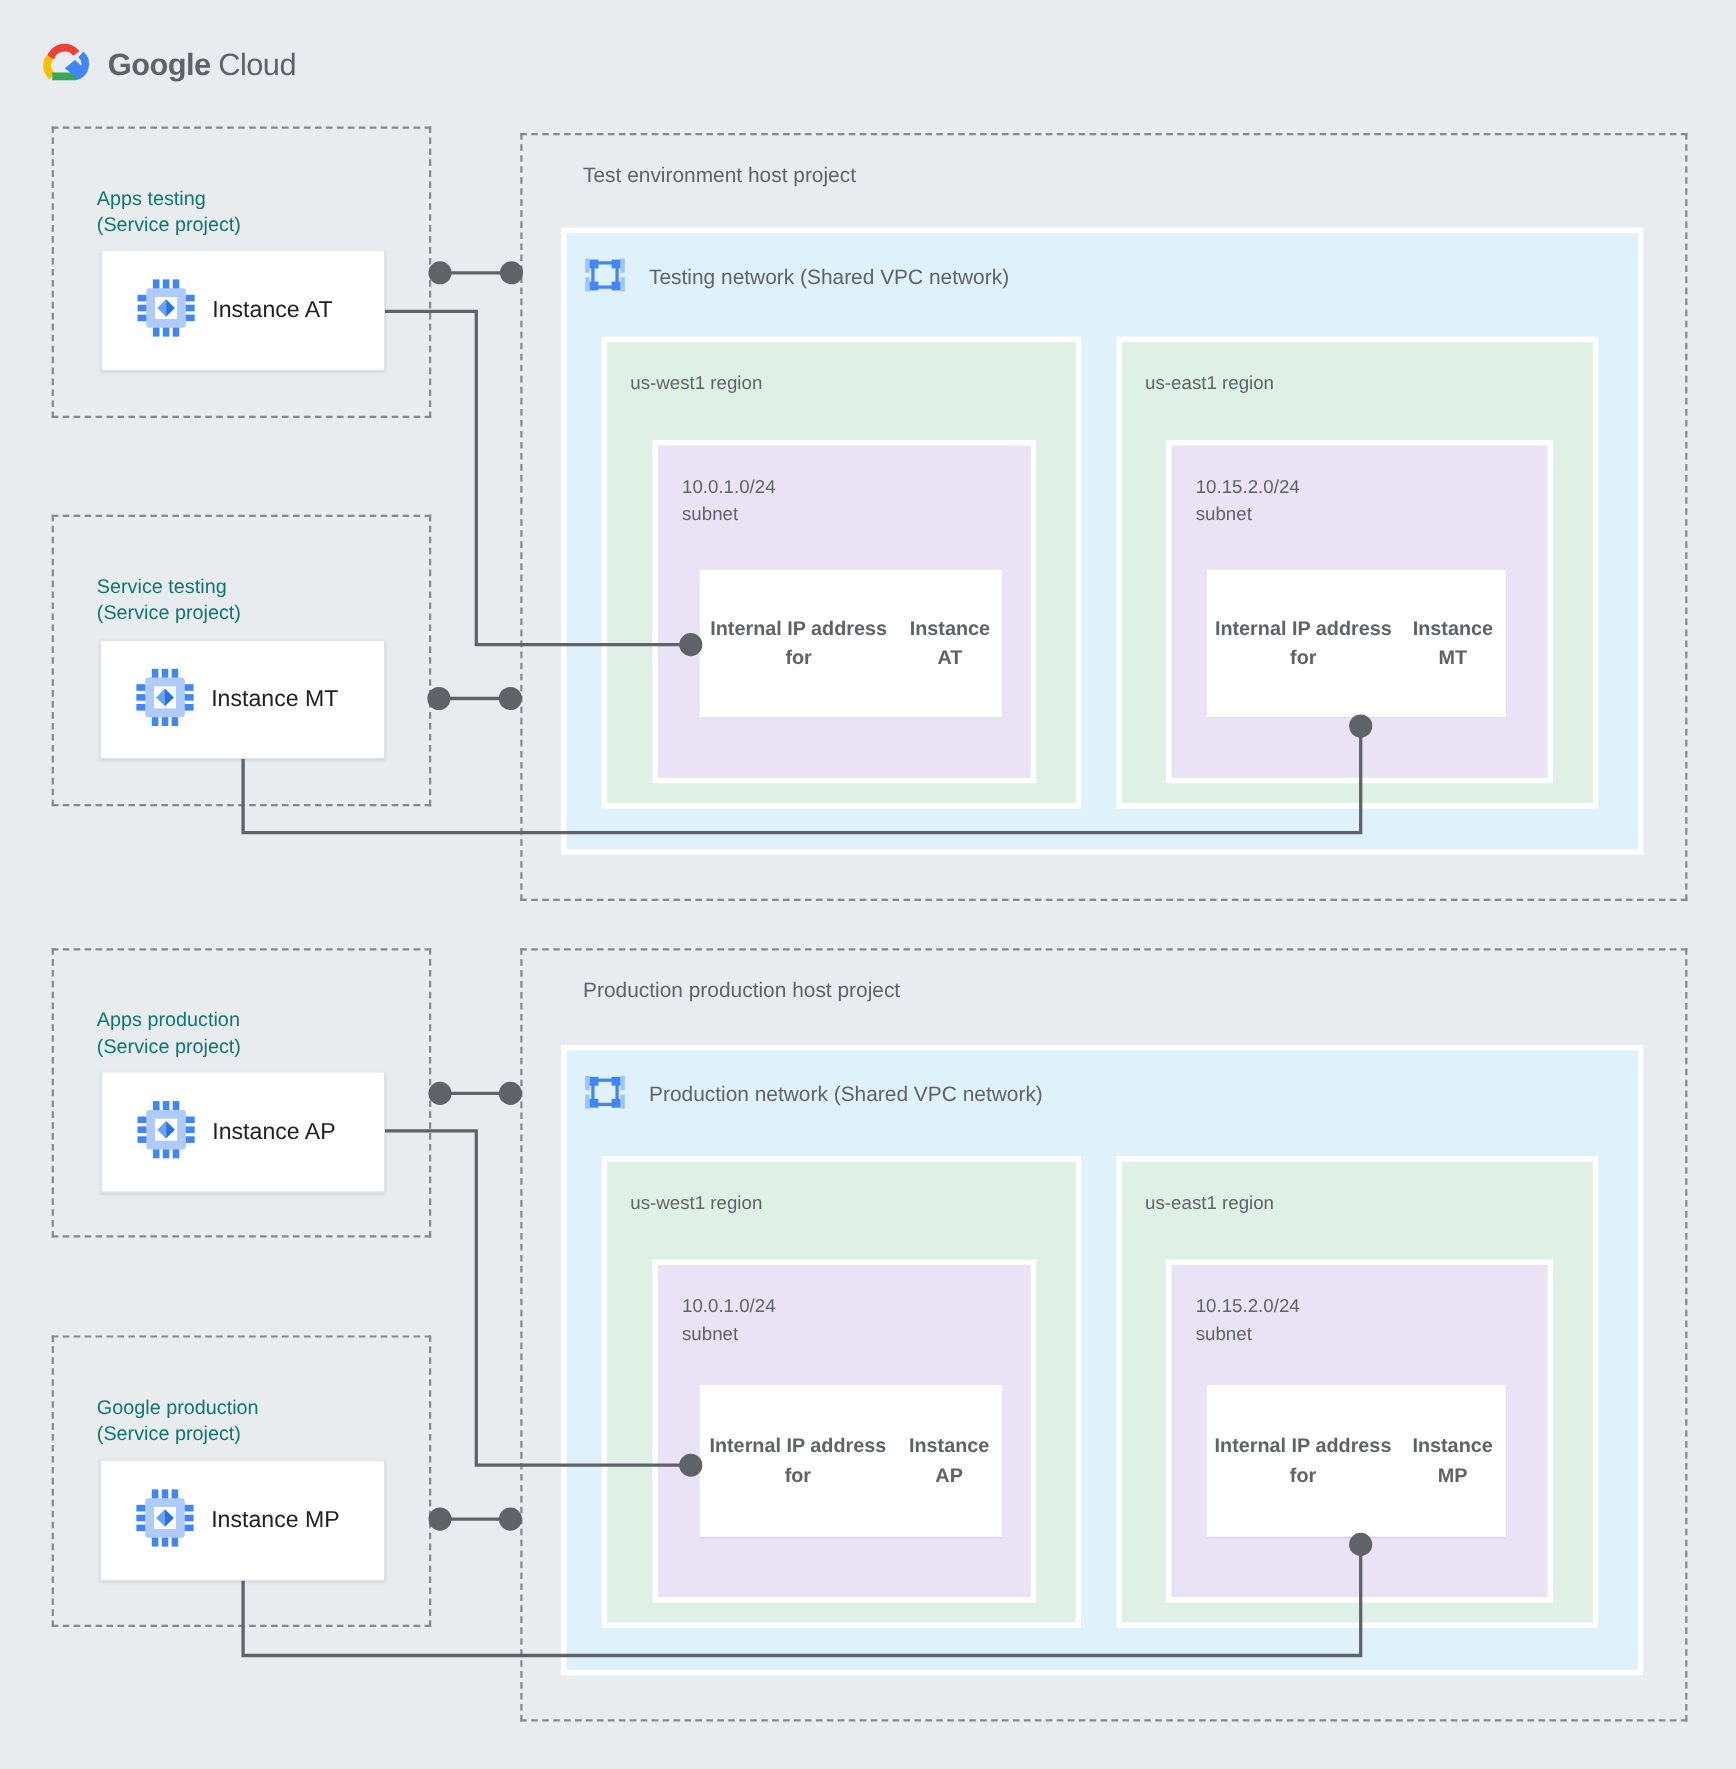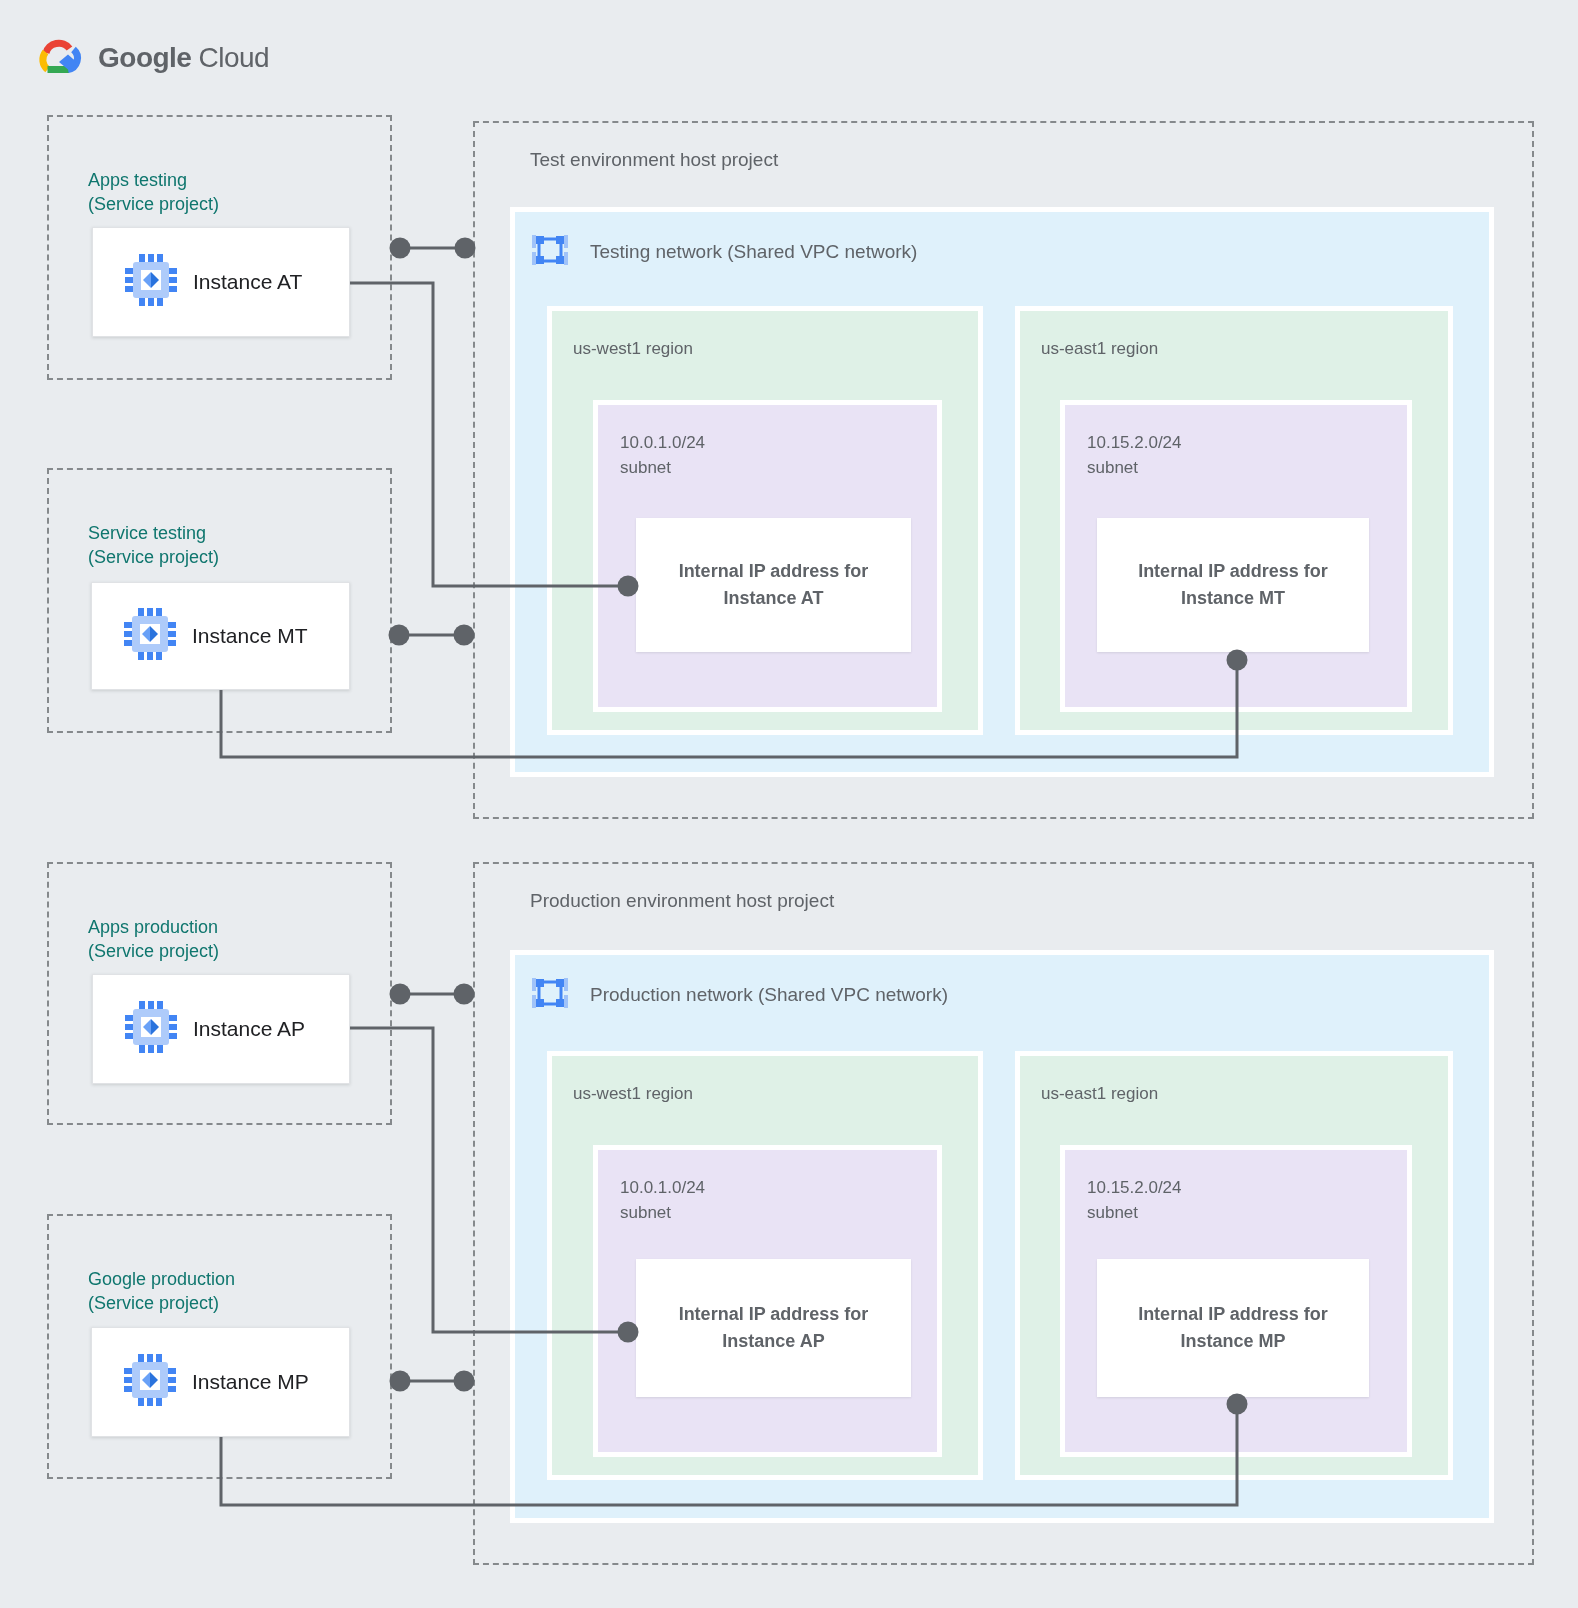--- a/index.html
+++ b/index.html
@@ -21,21 +21,21 @@
   .net-box{background:#dff1fb;border:5px solid #ffffff;}
   .net-head{position:absolute;left:16px;top:19px;display:flex;align-items:center;}
   .net-label{font-size:19px;color:#5f6368;margin-left:21px;text-align:right;}
   
   .region{background:#dff1e7;border:5px solid #ffffff;}
   .region-label{position:absolute;left:21px;top:28px;font-size:17px;color:#5f6368;}
   .subnet{background:#e9e3f5;border:5px solid #ffffff;}
   .subnet-label{position:absolute;left:22px;top:25px;font-size:17px;line-height:25px;color:#5f6368;}
   
   .ipbox{background:#ffffff;box-shadow:0 1px 2px rgba(60,64,67,.12);
-         display:flex;flex-direction:column;justify-content:center;align-items:center;
+         display:flex;flex-direction:row;justify-content:center;align-items:center;
          text-align:center;font-weight:bold;font-size:18px;line-height:27px;color:#5f6368;}
   
   #logo{position:absolute;left:34px;top:36px;display:flex;align-items:center;}
   #logo .word{font-size:28px;color:#5f6368;letter-spacing:-0.5px;margin-left:12px;}
   #logo .w-bold{font-weight:600;}
   #logo .w-light{font-weight:400;margin-left:7px;}
   
   #wires{position:absolute;left:0;top:0;pointer-events:none;}
 </style>
 </head>
@@ -229,21 +229,21 @@
         <rect x="10" y="10" width="36" height="36" rx="3" fill="#aecbfa"></rect>
         <rect x="18" y="18" width="20" height="20" fill="#ffffff"></rect>
         <polygon points="28,20 20,28 28,36" fill="#69a1f7"></polygon>
         <polygon points="28,20 36,28 28,36" fill="#2a73dd"></polygon>
       </svg>
     </span>
     <span class="ilabel">Instance MP</span>
   </div>
 
   <div class="abs dashed-box" style="left:473px;top:862px;width:1061px;height:703px;">
-    <div class="env-title">Production environment host project</div>
+    <div class="env-title">Production production host project</div>
   </div>
 
   <div class="abs net-box" style="left:510px;top:950px;width:984px;height:573px;">
     <div class="net-head">
       <span>
         <svg width="38" height="38" viewBox="0 0 38 38">
           <rect x="8" y="8" width="22" height="22" fill="none" stroke="#4285f4" stroke-width="3"></rect>
           <rect x="1" y="4" width="4" height="13" fill="#a0c3f9"></rect>
             <rect x="1" y="21" width="4" height="13" fill="#a0c3f9"></rect>
           <rect x="33" y="4" width="4" height="13" fill="#a0c3f9"></rect>

